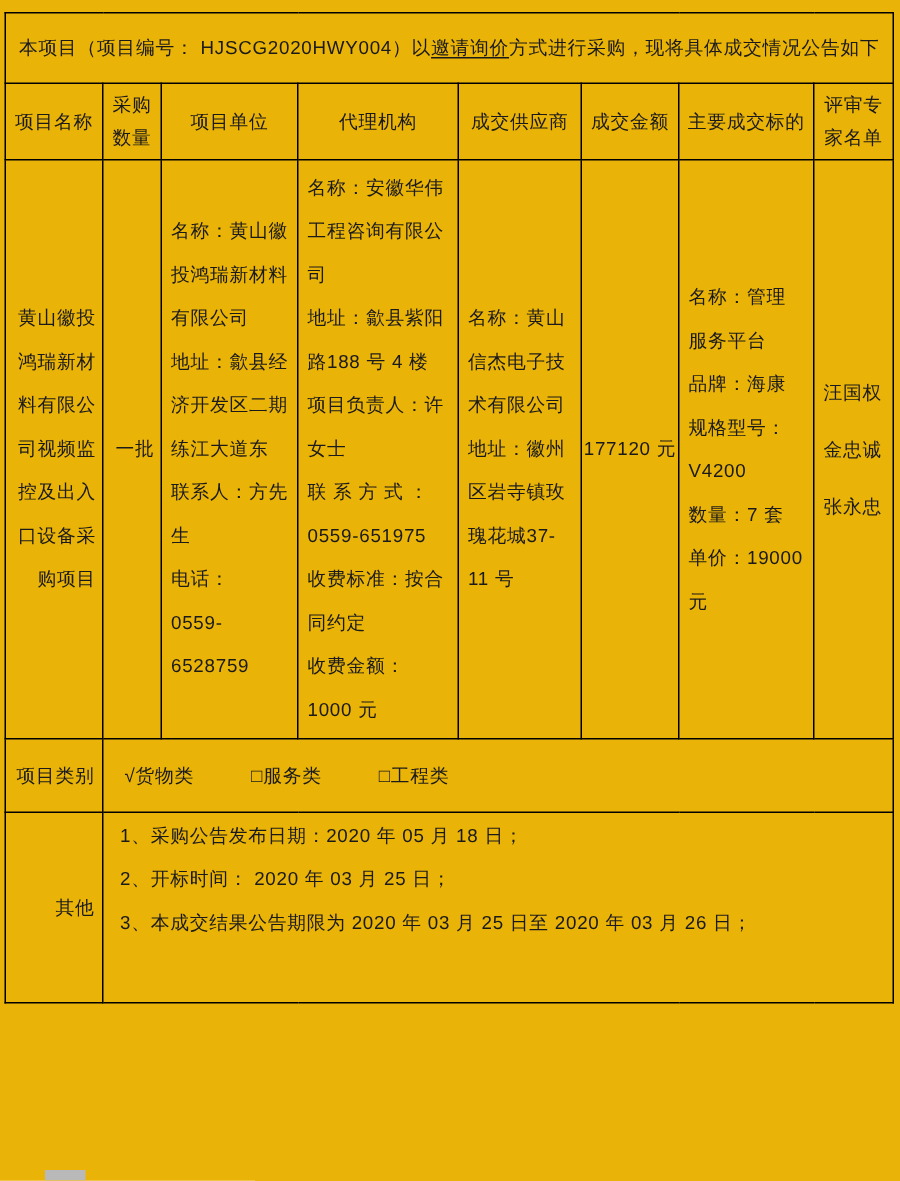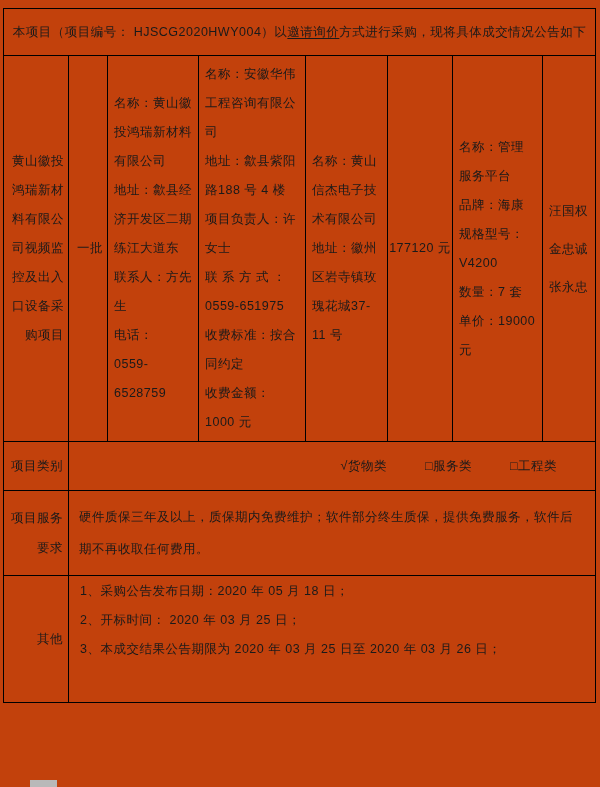--- a/index.html
+++ b/index.html
@@ -1,17 +1,17 @@
 <!DOCTYPE html>
 <html><head>
 <meta charset="utf-8">
 <style>
   html,body{margin:0;padding:0;}
   .page{
-    position:relative;width:600px;height:787px;background:#c2410c;
+    position:relative;width:600px;height:787px;background:#eab308;
     font-family:"Liberation Sans","DejaVu Sans",sans-serif;color:#1a1a1a;
     overflow:hidden;
   }
   table.doc{
     position:absolute;left:3px;top:8px;width:592px;
     border-collapse:collapse;table-layout:fixed;
   }
   table.doc td,table.doc th{
     border:1px solid #000;font-weight:normal;font-size:12.5px;
     color:#1a1a1a;vertical-align:middle;letter-spacing:0.5px;
@@ -21,21 +21,21 @@
   .r-title .u{text-decoration:underline;text-underline-offset:2px;}
   .r-head th{height:50px;text-align:center;line-height:1.8;padding:0 4px;font-size:12.5px;}
   .r-main td{height:330px;}
   .c-center{text-align:right;line-height:29px;padding:0 4px;}
   .c-lines{padding:4px 6px;line-height:29px;text-align:left;}
   .c-lines div{min-height:29px;}
   .c-amount{text-align:center;}
   .c-experts{padding:0 0 0 6px;line-height:38px;text-align:left;}
   .label-cell{text-align:right;line-height:30px;padding:0 5px;}
   .r-cat td{height:48px;}
-  .cat-content{padding:0 0 0 14px;text-align:right;}
+  .cat-content{padding:0 0 0 14px;text-align:left;}
   .cat-content span{margin-right:38px;}
   .r-srv td{height:84px;}
   .srv-content{padding:0 10px;line-height:32px;text-align:left;}
   .r-perf td{height:80px;}
   .perf-content{padding:0 0 0 14px;text-align:left;}
   .r-other td{height:122px;vertical-align:top;}
   .other-wrap{height:122px;overflow:hidden;padding:2px 10px 0 10px;text-align:left;}
   .other-wrap div{line-height:24px;margin-bottom:5px;}
   .gray-chip{
     position:absolute;left:30px;top:780px;width:27px;height:7px;
@@ -56,20 +56,30 @@
         <col style="width:65px">
         <col style="width:90px">
         <col style="width:53px">
     </colgroup>
 
     <tbody>
         <tr class="r-title">
       <td colspan="8"><span>本项目（项目编号： HJSCG2020HWY004）以</span><span class="u">邀请询价</span><span>方式进行采购，现将具体成交情况公告如下</span></td>
     </tr>
 
+    <tr class="r-head">
+      <th>项目名称</th>
+      <th>采购数量</th>
+      <th>项目单位</th>
+      <th>代理机构</th>
+      <th>成交供应商</th>
+      <th>成交金额</th>
+      <th>主要成交标的</th>
+      <th>评审专家名单</th>
+    </tr>
 
     <tr class="r-main">
       <td class="c-center">黄山徽投鸿瑞新材料有限公司视频监控及出入口设备采购项目</td>
       <td class="c-center">一批</td>
       <td class="c-lines">
             <div>名称：黄山徽投鸿瑞新材料有限公司</div>
             <div>地址：歙县经济开发区二期练江大道东</div>
             <div>联系人：方先生</div>
             <div>电话：</div>
             <div>0559-6528759</div>
@@ -103,24 +113,20 @@
           </td>
     </tr>
 
     <tr class="r-cat">
       <td class="label-cell">项目类别</td>
       <td colspan="7" class="cat-content">
         <span>√货物类</span><span>□服务类</span><span>□工程类</span>
       </td>
     </tr>
 
-    <tr class="r-srv">
-      <td class="label-cell">项目服务要求</td>
-      <td colspan="7" class="srv-content">硬件质保三年及以上，质保期内免费维护；软件部分终生质保，提供免费服务，软件后期不再收取任何费用。</td>
-    </tr>
 
 
     <tr class="r-other">
       <td class="label-cell">其他</td>
       <td colspan="7">
         <div class="other-wrap">
               <div>1、采购公告发布日期：2020 年 05 月 18 日；</div>
               <div>2、开标时间： 2020 年 03 月 25 日；</div>
               <div>3、本成交结果公告期限为 2020 年 03 月 25 日至 2020 年 03 月 26 日；</div>
             </div>

